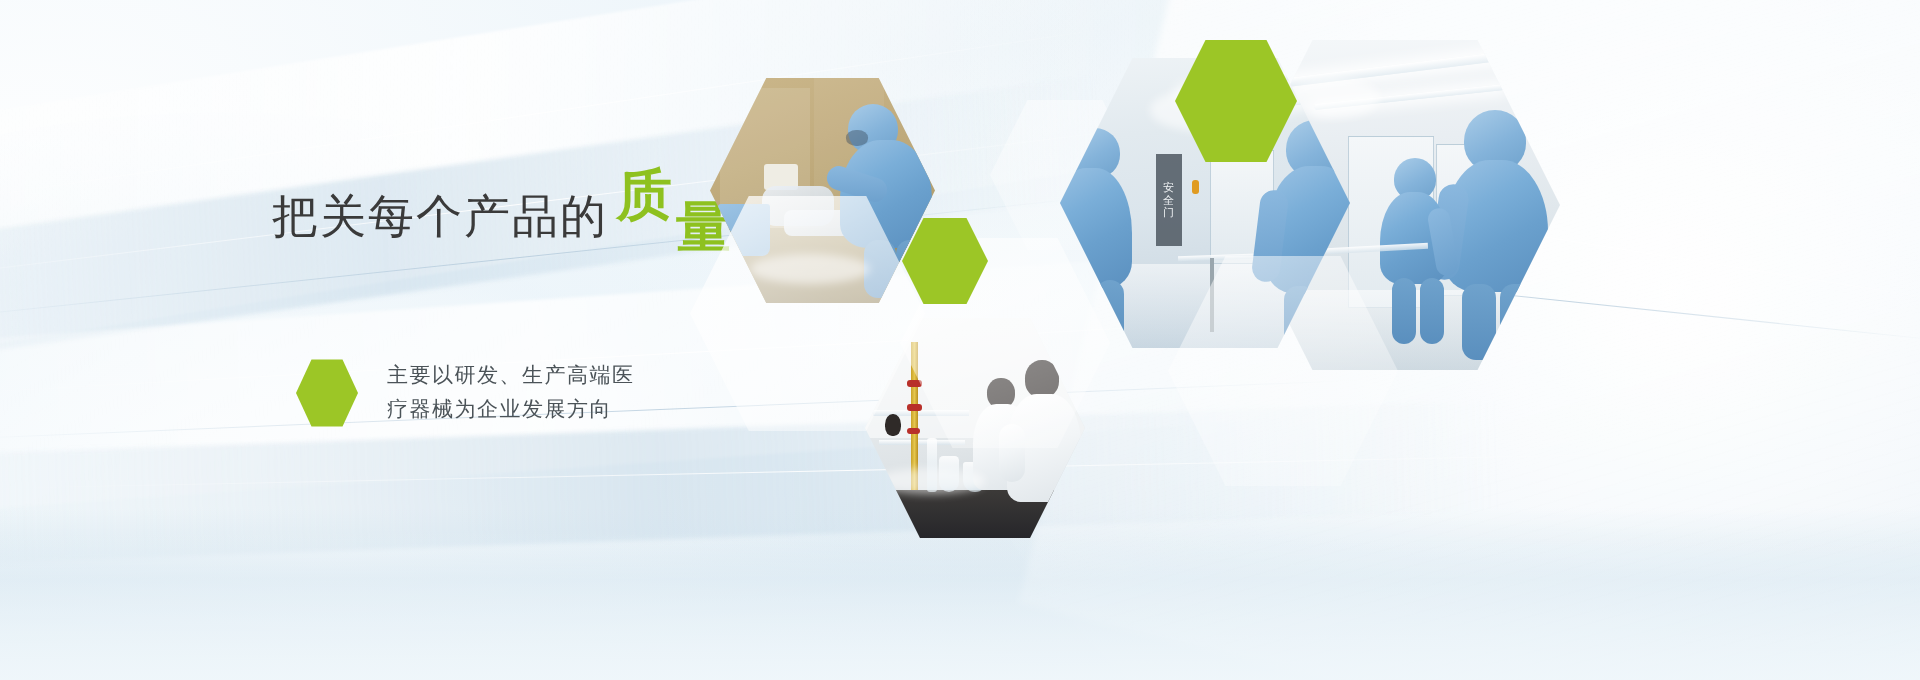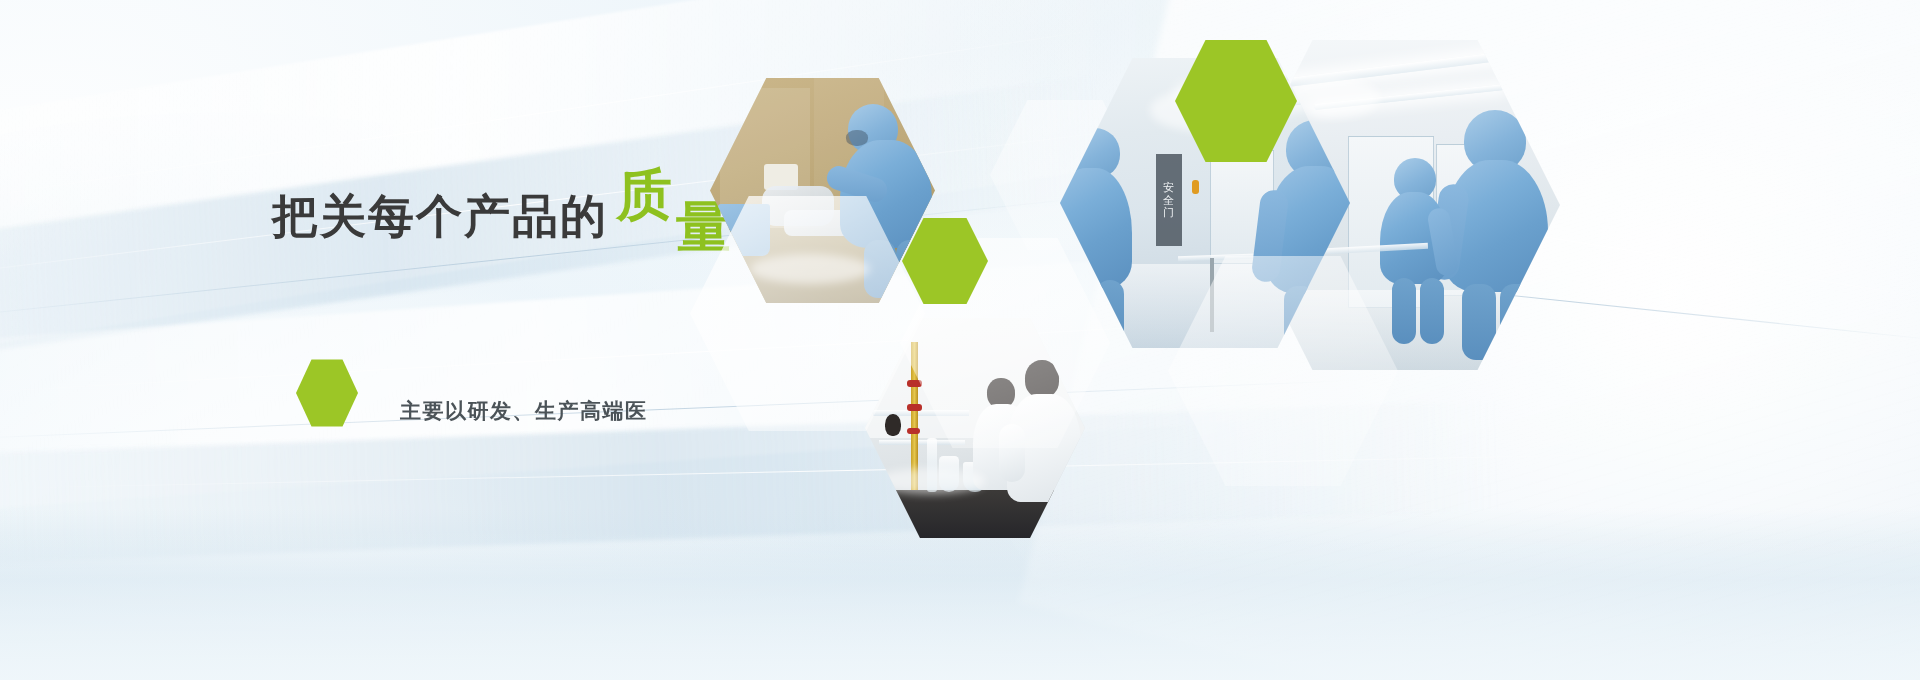--- a/index.html
+++ b/index.html
@@ -52,35 +52,35 @@
   .floorglow{position:absolute;left:0;right:0;bottom:0;height:150px;
       background:linear-gradient(180deg,rgba(255,255,255,0),rgba(240,247,251,.9));}
 
   
   #copy{position:absolute;left:272px;top:176px;width:640px;}
   .headline{
     position:relative;height:76px;white-space:nowrap;
     font-size:46px;letter-spacing:2px;color:#3a3a3a;font-weight:400;
   }
   .headline .seg{display:inline-block;vertical-align:baseline;}
-  .hl-pre{line-height:76px;font-weight:bold;}
+  .hl-pre{line-height:76px;}
   .hl-green-up{
     color:#8ec11f;font-weight:700;font-size:56px;
     position:relative;top:-18px;margin:0 2px 0 8px;letter-spacing:0;
   }
   .hl-green-dn{
     color:#8ec11f;font-weight:700;font-size:56px;
     position:relative;top:14px;margin:0 10px 0 2px;letter-spacing:0;
   }
   .hl-post{line-height:76px;}
   .subhead{
     margin-top:16px;font-size:46px;font-weight:700;color:#2b2b2b;
     letter-spacing:3px;white-space:nowrap;
   }
-  #desc-row{position:absolute;left:296px;top:358px;display:flex;align-items:flex-end;gap:42px;font-weight:bold;}
+  #desc-row{position:absolute;left:296px;top:358px;display:flex;align-items:flex-start;gap:29px;}
   .hex-bullet{
     width:62px;height:70px;flex:none;background:#9cc626;
     clip-path:polygon(25% 2%,75% 2%,100% 50%,75% 98%,25% 98%,0% 50%);
   }
   .desc-text{font-size:21px;line-height:1.62;color:#4b5358;letter-spacing:1.5px;white-space:nowrap;}
 
   
   #collage{position:absolute;left:690px;top:0;width:1230px;height:680px;}
   .hex{position:absolute;clip-path:polygon(25% 0%,75% 0%,100% 50%,75% 100%,25% 100%,0% 50%);overflow:hidden;}
   .hex .scene{position:absolute;inset:0;}
@@ -175,20 +175,21 @@
   <div id="copy">
     <div class="headline">
       <span class="seg hl-pre">把关每个产品的</span><span class="seg hl-green-up">质</span><span class="seg hl-green-dn">量</span><span class="seg hl-post">问题</span>
     </div>
   </div>
 
   <div id="desc-row">
     <div class="hex-bullet"></div>
     <div class="desc-text">
       <div>主要以研发、生产高端医</div>
+      <div>疗器械为企业发展方向</div>
     </div>
   </div>
 
   <div id="collage">
 
     <div class="hex-glass" id="gl5"></div>
     <div class="hex-glass" id="gl4"></div>
 
     <div class="hex" id="hexD">
       <div class="scene">

